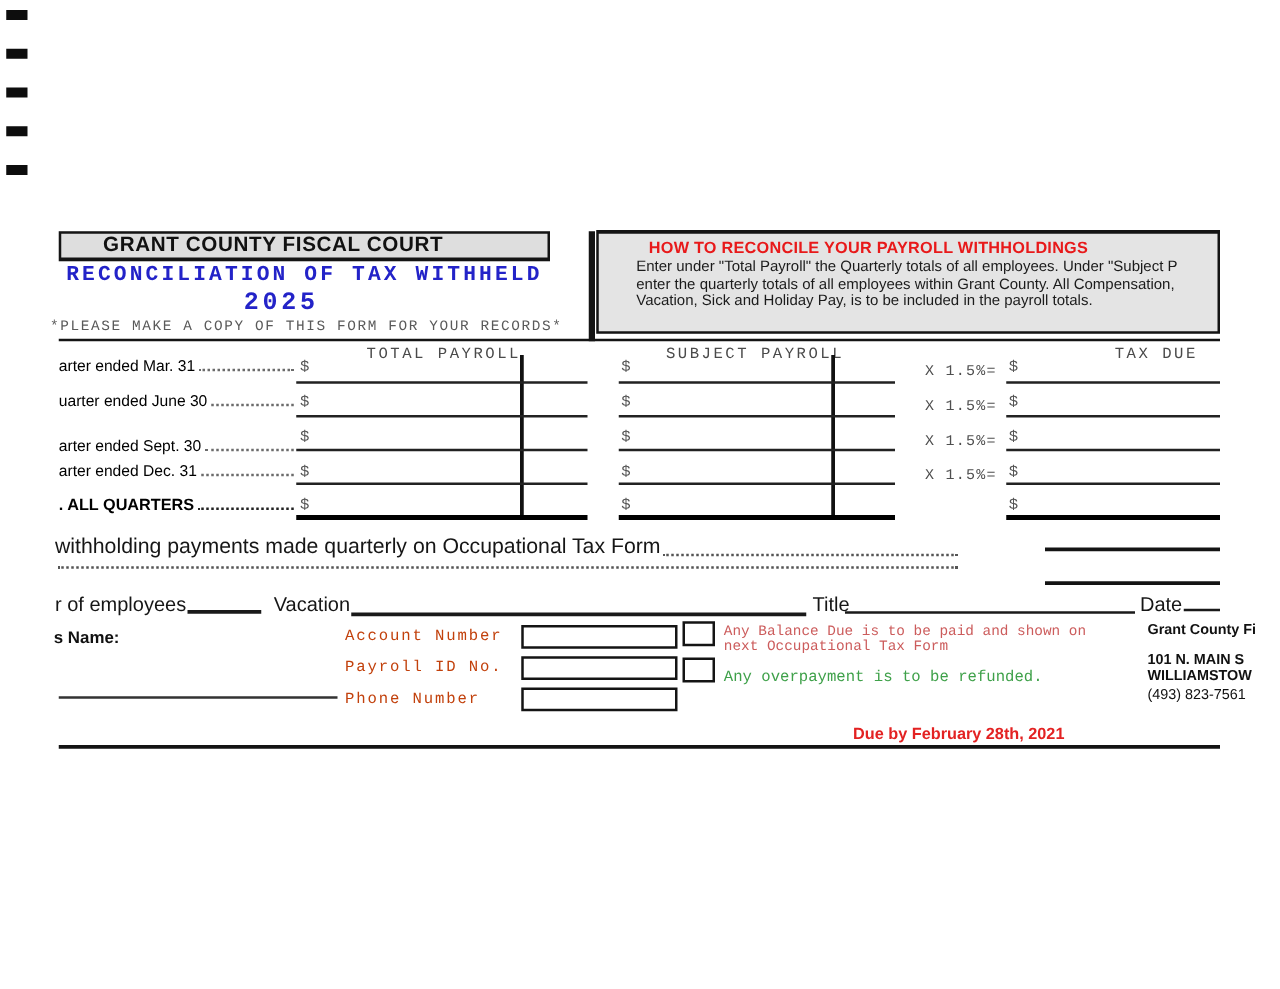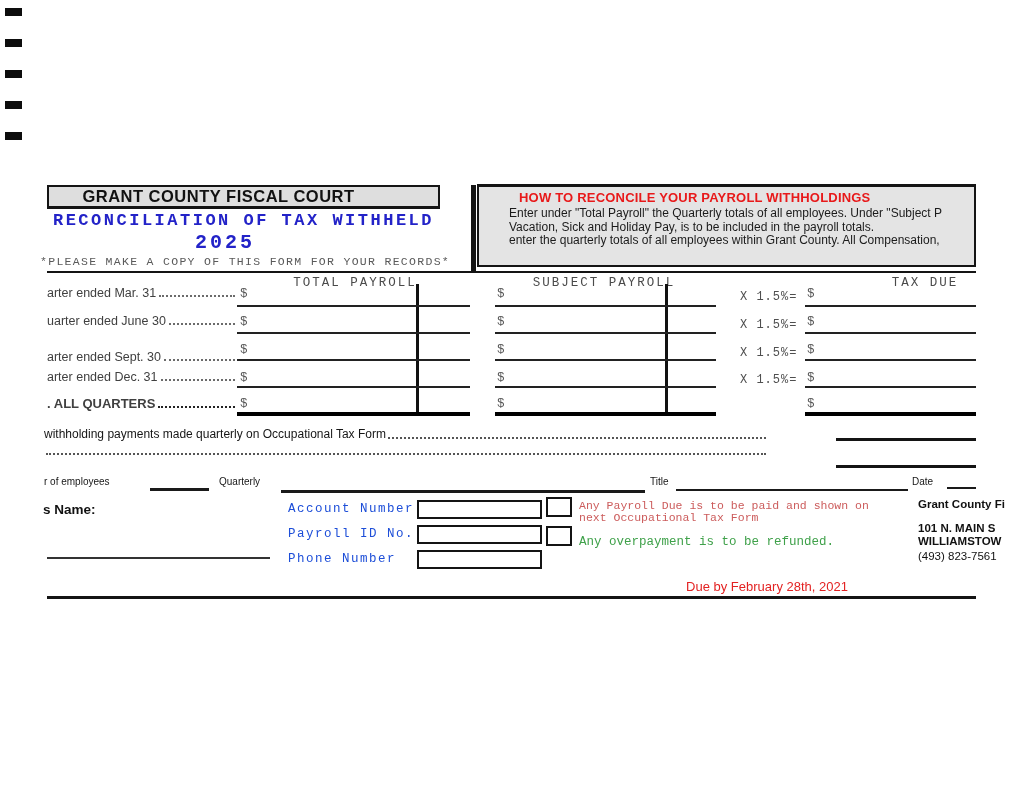--- a/index.html
+++ b/index.html
@@ -21,69 +21,69 @@
   
   .instr-box{left:477px;top:184px;width:499px;height:83px;background:#e4e4e4;border:2px solid #141414;border-top:3px solid #141414;box-sizing:border-box;overflow:hidden;}
   .instr-title{margin:3px 0 2px 40px;color:#e8191a;font-weight:bold;font-size:13px;letter-spacing:.2px;white-space:nowrap;}
   .instr-line{margin-left:30px;font-size:12px;line-height:13.5px;color:#1b1b1b;white-space:nowrap;}
 
   .hsep{left:47px;top:271px;width:929px;height:2px;background:#141414;}
 
   
   .col-head{font-family:"Liberation Mono","DejaVu Sans Mono",monospace;font-size:12.5px;color:#4a4a4a;letter-spacing:2px;top:276px;transform:translateX(-50%);white-space:nowrap;}
   .vline{width:3px;background:#111;top:284px;height:132px;}
-  .qrow-label{left:47px;width:189px;display:flex;align-items:flex-end;font-size:12.5px;color:#404040;white-space:nowrap;}
+  .qrow-label{left:47px;width:189px;display:flex;align-items:flex-end;font-size:12.5px;color:#000000;white-space:nowrap;}
   .qrow-label .dots{flex:1;border-bottom:2px dotted #6b6b6b;margin:0 1px 3px 3px;}
   .dollar{font-family:"Liberation Mono","DejaVu Sans Mono",monospace;font-size:12.5px;color:#555;}
   .amt-line{height:2px;background:#222;}
   .amt-line.thick{height:4px;background:#000;}
   .rate{font-family:"Liberation Mono","DejaVu Sans Mono",monospace;font-size:12px;color:#4f4f4f;left:740px;letter-spacing:1px;white-space:nowrap;}
   .bold-row{font-weight:bold;font-size:13px;}
 
   
-  .stmt{left:44px;width:722px;display:flex;align-items:flex-end;font-size:12px;color:#161616;white-space:nowrap;}
+  .stmt{left:44px;width:722px;display:flex;align-items:flex-end;font-size:17px;color:#161616;white-space:nowrap;}
   .stmt .dots{flex:1;border-bottom:2px dotted #555;margin:0 0 2px 2px;}
   .ans-line{left:836px;width:140px;height:3px;background:#141414;}
 
   
-  .sig-label{font-size:10px;color:#161616;white-space:nowrap;}
+  .sig-label{font-size:16px;color:#161616;white-space:nowrap;}
   .wline{background:#1a1a1a;}
 
   
   .biz-name{left:43px;top:502px;font-weight:bold;font-size:13.5px;color:#111;}
-  .field-label{left:288px;font-family:"Liberation Mono","DejaVu Sans Mono",monospace;font-size:12.5px;color:#1d4ed8;letter-spacing:1.5px;white-space:nowrap;}
+  .field-label{left:276px;font-family:"Liberation Mono","DejaVu Sans Mono",monospace;font-size:12.5px;color:#c2410c;letter-spacing:1.5px;white-space:nowrap;}
   .field-box{left:417px;width:125px;height:19px;border:2px solid #141414;box-sizing:border-box;background:#fff;}
   .chk{left:546px;width:26px;height:20px;border:2px solid #141414;box-sizing:border-box;background:#fff;}
   .note-red{left:579px;font-family:"Liberation Mono","DejaVu Sans Mono",monospace;font-size:11.5px;color:#cc5c5c;white-space:nowrap;}
   .note-green{left:579px;top:535px;font-family:"Liberation Mono","DejaVu Sans Mono",monospace;font-size:12.5px;color:#3fa14a;white-space:nowrap;}
   .org{left:918px;font-size:11.5px;color:#111;white-space:nowrap;font-weight:bold;}
   .org.normal{font-weight:normal;}
-  .due-note{left:767px;top:579px;transform:translateX(-50%);font-weight:normal;font-size:13px;color:#e32222;white-space:nowrap;}
+  .due-note{left:767px;top:579px;transform:translateX(-50%);font-weight:bold;font-size:13px;color:#e32222;white-space:nowrap;}
   .bottom-rule{left:47px;top:596px;width:929px;height:3px;background:#141414;}
 </style>
 </head>
 <body>
 
 <div class="scan-dash" style="top:8px"></div>
 <div class="scan-dash" style="top:39px"></div>
 <div class="scan-dash" style="top:70px"></div>
 <div class="scan-dash" style="top:101px"></div>
 <div class="scan-dash" style="top:132px"></div>
 
 <div class="abs court-band"><span>GRANT COUNTY FISCAL COURT</span></div>
 <div class="abs header-divider"></div>
 <div class="abs form-title mono">RECONCILIATION OF TAX WITHHELD</div>
 <div class="abs form-year mono">2025</div>
 <div class="abs copy-note mono">*PLEASE MAKE A COPY OF THIS FORM FOR YOUR RECORDS*</div>
 
 <div class="abs instr-box">
   <div class="instr-title">HOW TO RECONCILE YOUR PAYROLL WITHHOLDINGS</div>
   <div class="instr-line">Enter under "Total Payroll" the Quarterly totals of all employees. Under "Subject P</div>
+  <div class="instr-line">enter the quarterly totals of all employees within Grant County. All Compensation,</div>
   <div class="instr-line">Vacation, Sick and Holiday Pay, is to be included in the payroll totals.</div>
-  <div class="instr-line">enter the quarterly totals of all employees within Grant County. All Compensation,</div>
 </div>
 
 <div class="abs hsep"></div>
 
 <div class="abs col-head" style="left:355px">TOTAL PAYROLL</div>
 <div class="abs col-head" style="left:604px">SUBJECT PAYROLL</div>
 <div class="abs col-head" style="left:925px">TAX DUE</div>
 
 <div class="abs vline" style="left:416px"></div>
 <div class="abs vline" style="left:665px"></div>
@@ -155,41 +155,41 @@
     <span class="dots"></span>
   </div>
 <div class="abs ans-line" style="top:438px"></div>
 <div class="abs stmt" style="top:453px">
     <span class="dots"></span>
   </div>
 <div class="abs ans-line" style="top:465px"></div>
 
 <div class="abs sig-label" style="left:44px;top:476px">r of employees</div>
 <div class="abs wline" style="left:150px;top:488px;width:59px;height:3px"></div>
-<div class="abs sig-label" style="left:219px;top:476px">Quarterly</div>
+<div class="abs sig-label" style="left:219px;top:476px">Vacation</div>
 <div class="abs wline" style="left:281px;top:490px;width:364px;height:3px"></div>
 <div class="abs sig-label" style="left:650px;top:476px">Title</div>
 <div class="abs wline" style="left:676px;top:489px;width:232px;height:2px"></div>
 <div class="abs sig-label" style="left:912px;top:476px">Date</div>
 <div class="abs wline" style="left:947px;top:487px;width:29px;height:2px"></div>
 
 <div class="abs biz-name">s Name:</div>
 <div class="abs wline" style="left:47px;top:557px;width:223px;height:2px;background:#333"></div>
 
 <div class="abs field-label" style="top:502px">Account Number</div>
 <div class="abs field-box" style="top:500px"></div>
 <div class="abs field-label" style="top:527px">Payroll ID No.</div>
 <div class="abs field-box" style="top:525px"></div>
 <div class="abs field-label" style="top:552px">Phone Number</div>
 <div class="abs field-box" style="top:550px"></div>
 
 <div class="abs chk" style="top:497px"></div>
 <div class="abs chk" style="top:526px"></div>
 
-<div class="abs note-red" style="top:499px">Any Payroll Due is to be paid and shown on</div>
+<div class="abs note-red" style="top:499px">Any Balance Due is to be paid and shown on</div>
 <div class="abs note-red" style="top:511px">next  Occupational Tax Form</div>
 <div class="abs note-green">Any overpayment is to be refunded.</div>
 
 <div class="abs org" style="top:498px">Grant County Fi</div>
 <div class="abs org" style="top:522px">101 N. MAIN S</div>
 <div class="abs org" style="top:535px">WILLIAMSTOW</div>
 <div class="abs org normal" style="top:550px">(493) 823-7561</div>
 
 <div class="abs due-note">Due by February 28th, 2021</div>
 <div class="abs bottom-rule"></div>

